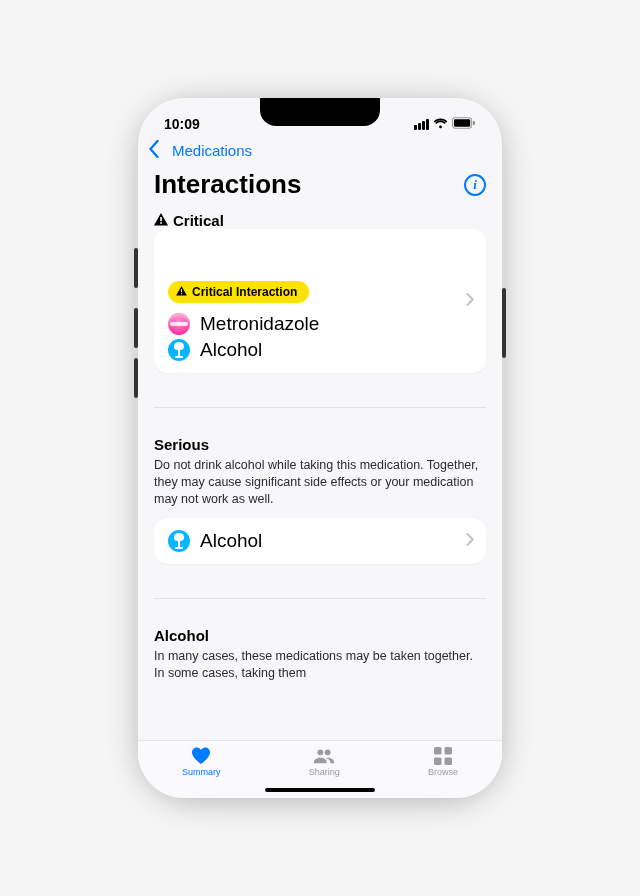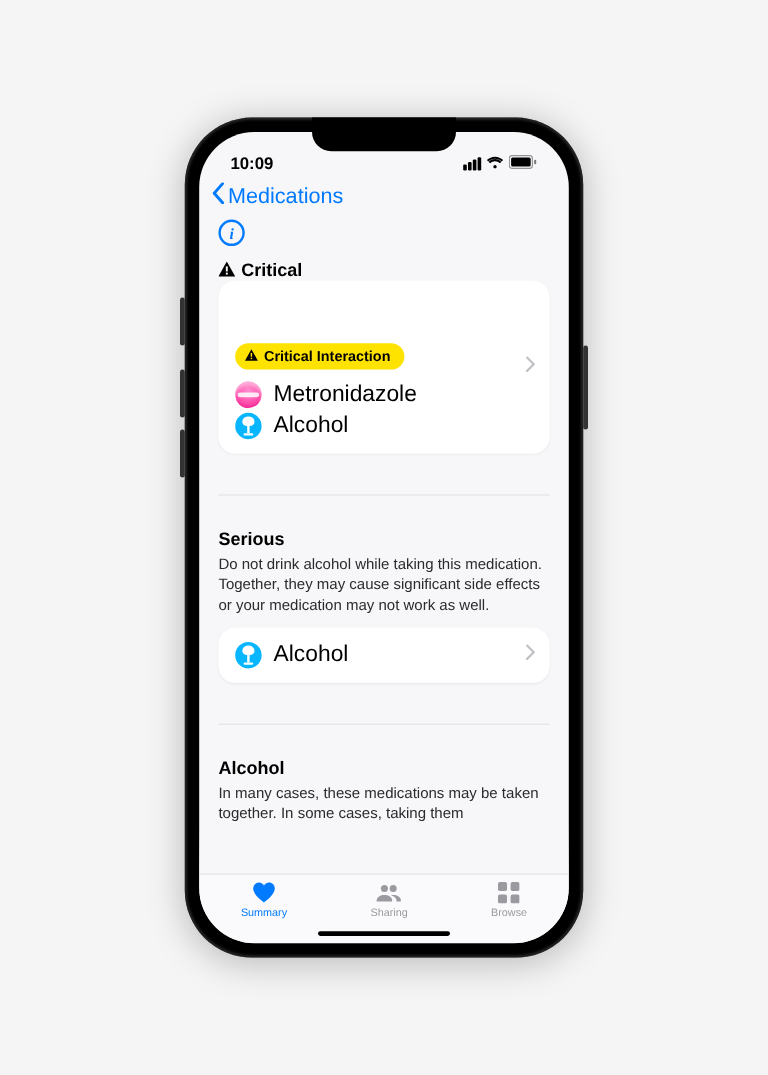--- a/index.html
+++ b/index.html
@@ -7,25 +7,24 @@
     width: 640px;
     height: 896px;
     background: #f5f5f6;
     font-family: -apple-system, "Helvetica Neue", Helvetica, Arial, sans-serif;
     display: flex;
     align-items: center;
     justify-content: center;
   }
   
   .phone-frame {
-    width: 332px;
+    width: 364px;
     height: 700px;
     background: #000;
     border-radius: 56px;
-    padding: 12px;
     position: relative;
     box-shadow: 0 4px 30px rgba(0,0,0,.25), inset 0 0 2px 2px rgba(60,60,60,.6);
   }
   .phone-frame::before, .phone-frame::after { 
     content: ""; position: absolute; background:#333; border-radius:3px;
   }
   .phone-frame::before { left:-4px; top:150px; width:4px; height:40px; box-shadow: 0 60px 0 #333, 0 110px 0 #333; }
   .phone-frame::after  { right:-4px; top:190px; width:4px; height:70px; }
   .phone-screen {
     width: 100%; height: 100%;
@@ -50,23 +49,23 @@
   }
   .status-right { display:flex; align-items:center; gap:4px; }
   .signal-bars { display:flex; align-items:flex-end; gap:1px; }
   .signal-bars span { width:3px; background:#000; border-radius:1px; }
   .signal-bars span:nth-child(1){height:5px}
   .signal-bars span:nth-child(2){height:7px}
   .signal-bars span:nth-child(3){height:9px}
   .signal-bars span:nth-child(4){height:11px}
   
   .nav-back {
-    display:flex; align-items:center; gap:2px;
+    display:flex; align-items:center; gap:12px;
     padding: 6px 10px 2px 10px;
-    color:#007aff; font-size:18px;
+    color:#007aff; font-size:15px;
   }
   .page-title-row {
     display:flex; align-items:center; justify-content:space-between;
     padding: 6px 16px 10px 16px;
   }
   .page-title { font-size:26px; font-weight:700; }
   .info-btn {
     width:22px;height:22px;border:2px solid #007aff;border-radius:50%;
     display:flex;align-items:center;justify-content:center;
     color:#007aff;font-family:Georgia,serif;font-style:italic;font-weight:700;font-size:13px;
@@ -181,20 +180,21 @@
     <div class="nav-back">
       <span>
         <svg width="12" height="18" viewBox="0 0 11 18">
             <path d="M9 1 2 9l7 8" stroke="#007aff" stroke-width="2.4" fill="none" stroke-linecap="round" stroke-linejoin="round"></path>
           </svg>
       </span>
       <span>Medications</span>
     </div>
 
     <div class="page-title-row">
+      <div class="page-title">Interactions</div>
       <div class="info-btn">i</div>
     </div>
 
     <div class="content">
 
       <div class="section">
         <div class="sec-head">
           <span class="tri">
             <svg width="14" height="13" viewBox="0 0 14 13">
                 <path d="M7 0 14 12.5H0z" fill="#000"></path>

